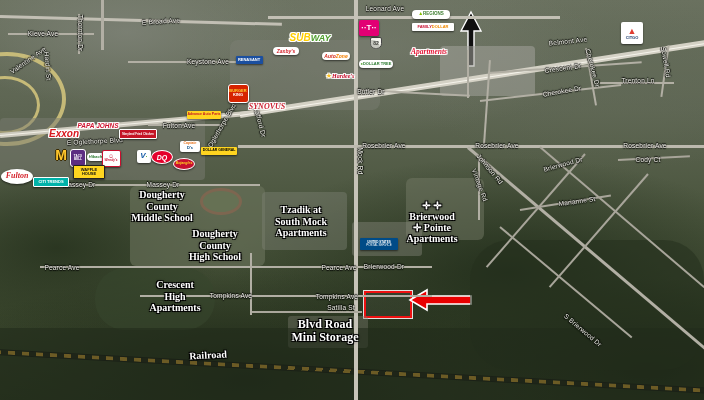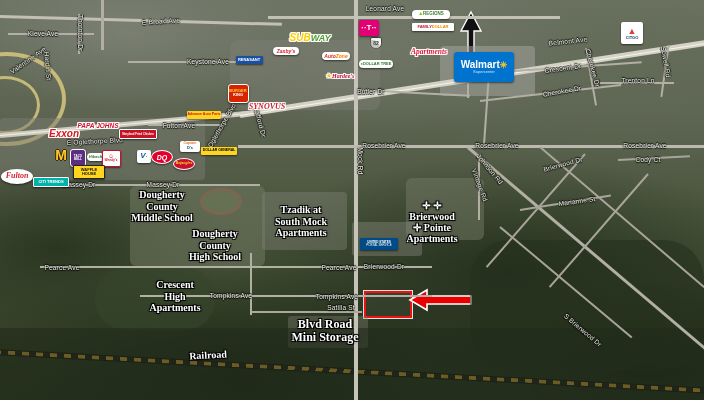--- a/index.html
+++ b/index.html
@@ -274,29 +274,20 @@
       <div class="lline">
         <span style="color: rgb(200, 16, 46); font-size: 4px; font-weight: bold;">FAMILY </span>
         <span style="color: rgb(241, 138, 0); font-size: 4px; font-weight: bold;">DOLLAR</span>
       </div>
     </div>
     <div class="logo noshadow" style="left: 407px; top: 47px; width: 44px; height: 10px;">
       <div class="lline">
         <span class="outl-w" style="color: rgb(227, 24, 55); font-size: 7.5px; font-weight: bold; font-style: italic; font-family: &quot;Liberation Serif&quot;, serif;">Apartments</span>
       </div>
     </div>
-    <div class="logo" style="left: 454px; top: 52px; width: 60px; height: 30px; background: rgb(0, 115, 207); border-radius: 3px;">
-      <div class="lline">
-        <span style="color: rgb(255, 255, 255); font-size: 10px; font-weight: bold;">Walmart</span>
-        <span style="color: rgb(255, 194, 32); font-size: 9px; font-weight: bold;">✳</span>
-      </div>
-      <div class="lline">
-        <span style="color: rgb(207, 227, 247); font-size: 4px;">Supercenter</span>
-      </div>
-    </div>
     <div class="logo" style="left: 621px; top: 22px; width: 22px; height: 22px; background: rgb(255, 255, 255); border-radius: 2px;">
       <div class="lline">
         <span style="color: rgb(224, 60, 49); font-size: 9px;">▲</span>
       </div>
       <div class="lline">
         <span style="color: rgb(27, 58, 107); font-size: 4px; font-weight: bold;">CITGO</span>
       </div>
     </div>
     <div class="logo noshadow" style="left: 76px; top: 121px; width: 44px; height: 10px;">
       <div class="lline">

